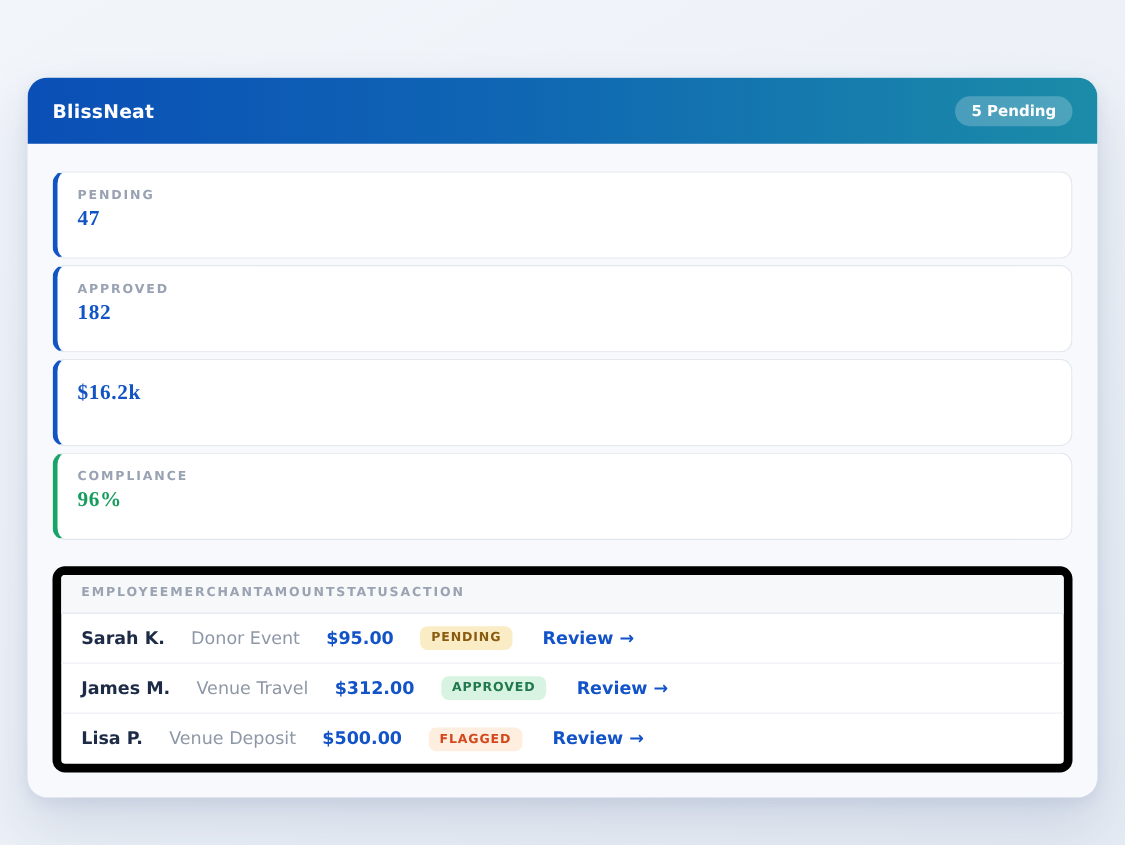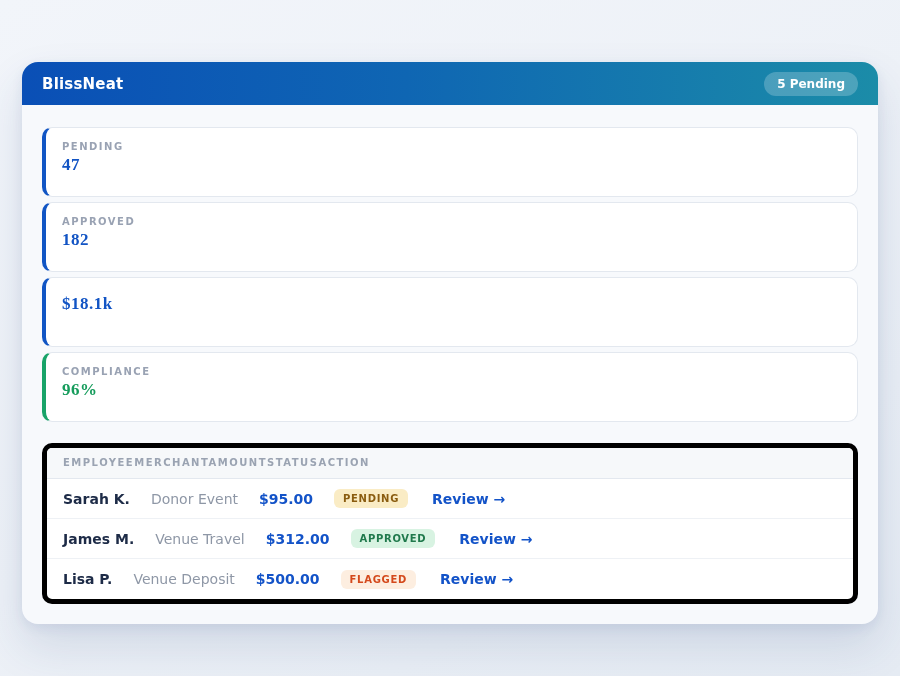--- a/index.html
+++ b/index.html
@@ -10,21 +10,21 @@
     position: relative;
     overflow: hidden;
   }
   .app-card {
     position:absolute; left:22px; top:62px; width:856px;
     border-radius:16px; overflow:hidden;
     background:#f7f9fc;
     box-shadow: 0 22px 45px rgba(40,70,130,.14), 0 4px 12px rgba(40,70,130,.08);
   }
   .app-header {
-    height:43px;
+    height:53px;
     background: linear-gradient(90deg, #0a4fb6 0%, #0f66b3 45%, #1b8ca8 100%);
     display:flex; align-items:center; justify-content:space-between;
     padding:0 20px;
   }
   .app-title { color:#ffffff; font-size:15px; font-weight:bold; letter-spacing:.2px; }
   .pill {
     background:rgba(255,255,255,.22); color:#ffffff;
     font-size:12px; font-weight:bold;
     padding:5px 13px; border-radius:999px;
   }
@@ -44,21 +44,21 @@
     color:#99a2b3; text-transform:uppercase;
   }
   .stat-value {
     font-size:17px; font-weight:bold; color:#1254c4;
     margin-top:4px; letter-spacing:.5px; line-height:1.1;font-family:Liberation Serif, serif;
   }
   .stat-card.accent-green .stat-value { color:#169c5c; }
   .expenses-table {
     margin-top:21px;
     background:#ffffff;
-    border:5px solid #000000;
+    border:7px solid #000000;
     border-radius:10px;
     overflow:hidden;
   }
   .thead {
     background:#f6f8fa;
     border-bottom:1px solid #e3e8ef;
     padding:9px 16px;
     font-size:10px; font-weight:bold; letter-spacing:1.5px;
     color:#9aa3b2; line-height:1.2;
   }
@@ -101,21 +101,21 @@
       <div class="stat-label">PENDING</div>
       <div class="stat-value">47</div>
     </div>
 
     <div class="stat-card">
       <div class="stat-label">APPROVED</div>
       <div class="stat-value">182</div>
     </div>
 
     <div class="stat-card">
-      <div class="stat-value">$18.1k</div>
+      <div class="stat-value">$16.2k</div>
     </div>
 
     <div class="stat-card accent-green">
       <div class="stat-label">COMPLIANCE</div>
       <div class="stat-value">96%</div>
     </div>
 
     <div class="expenses-table">
 
       <div class="thead">

